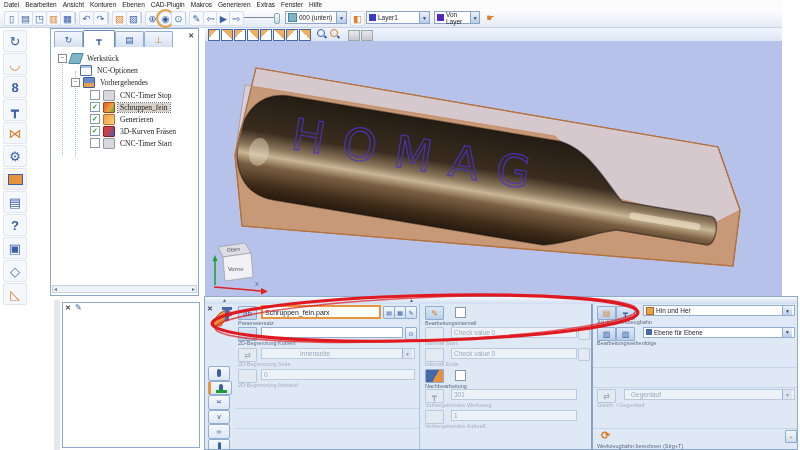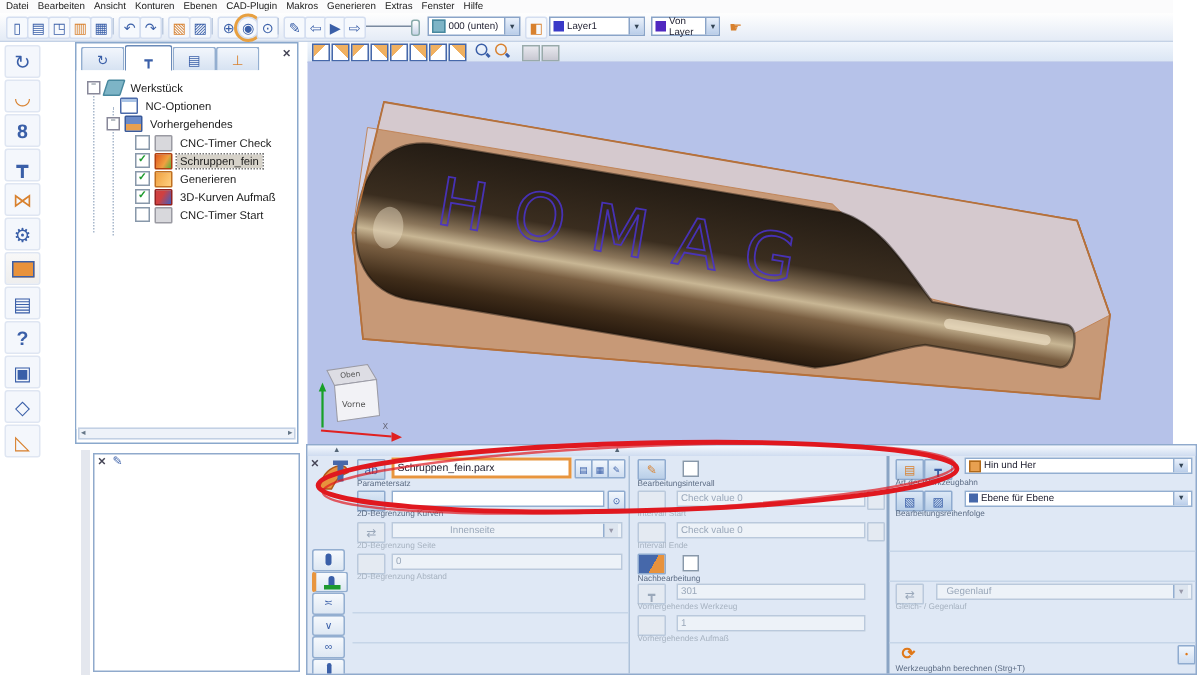--- a/index.html
+++ b/index.html
@@ -35,21 +35,21 @@
   .exp{width:7px;height:7px;border:1px solid #889;background:#fff;font-size:6px;line-height:5px;text-align:center;color:#345;margin-right:3px;flex:none;}
   .tcb{width:8px;height:8px;border:1px solid #8898aa;background:#fff;font-size:7px;line-height:8px;text-align:center;color:#1f9a2f;font-weight:bold;margin-right:3px;flex:none;}
   .mi{width:10px;height:9px;margin-right:3px;flex:none;border-radius:1px;}
   .mi-work{background:#7db4c6;border:1px solid #48889e;transform:skewX(-18deg);}
   .mi-doc{background:#fff;border:1px solid #4a6aaa;box-shadow:inset 0 2px 0 #aac4e6;}
   .mi-tool{background:linear-gradient(180deg,#6a8ac8 55%,#e8a050 55%);border:1px solid #3a5a9a;}
   .mi-timer{background:#d8d8dc;border:1px solid #9a9aa2;}
   .mi-rough{background:linear-gradient(120deg,#e05a20,#f0a040 60%,#58b040);border:1px solid #b04010;}
   .mi-finish{background:linear-gradient(120deg,#f0a040,#ffd080);border:1px solid #c07020;}
   .mi-3d{background:linear-gradient(120deg,#d04040 40%,#4060c0);border:1px solid #902020;}
-  .tlabel{padding:0 2px;}
+  .tlabel{padding:0 2px;font-family:Liberation Serif, serif;}
   .tlabel.sel{background:#d6d2c9;outline:1px dotted #777;}
   .tscroll{position:absolute;left:1px;bottom:2px;width:145px;height:8px;background:#eef2f9;border:1px solid #c2d0e4;box-sizing:border-box;display:flex;align-items:center;justify-content:space-between;font-size:5px;color:#678;}
   .closex{position:absolute;font-size:7px;color:#445;font-weight:bold;}
   
   #viewport{left:205px;top:28px;width:577px;height:268px;}
   #viewtb{position:absolute;left:0;top:0;width:577px;height:13px;background:linear-gradient(#f0f5fc,#dbe6f4);border-bottom:1px solid #c0cfe2;}
   .vcube{position:absolute;top:1px;width:10px;height:10px;border:1px solid #4668aa;background:linear-gradient(135deg,#f0b060 40%,#fff 40%);}
   .vcube.alt{background:linear-gradient(45deg,#fff 55%,#f0b060 55%);}
   .vmag{position:absolute;top:1px;width:10px;height:10px;}
   .vmag i{display:block;width:6px;height:6px;border:1.5px solid #3a5fa8;border-radius:50%;}
@@ -184,36 +184,36 @@
       <span class="tlabel">NC-Optionen</span>
     </div>
     <div class="trow" style="left:20px;top:29px">
       <span class="exp">−</span>
       <span class="mi mi-tool"></span>
       <span class="tlabel">Vorhergehendes</span>
     </div>
     <div class="trow" style="left:39px;top:42px">
       <span class="tcb"></span>
       <span class="mi mi-timer"></span>
-      <span class="tlabel">CNC-Timer Check</span>
+      <span class="tlabel">CNC-Timer Stop</span>
     </div>
     <div class="trow" style="left:39px;top:54px">
       <span class="tcb">✓</span>
       <span class="mi mi-rough"></span>
       <span class="tlabel sel">Schruppen_fein</span>
     </div>
     <div class="trow" style="left:39px;top:66px">
       <span class="tcb">✓</span>
       <span class="mi mi-finish"></span>
       <span class="tlabel">Generieren</span>
     </div>
     <div class="trow" style="left:39px;top:78px">
       <span class="tcb">✓</span>
       <span class="mi mi-3d"></span>
-      <span class="tlabel">3D-Kurven Aufmaß</span>
+      <span class="tlabel">3D-Kurven Fräsen</span>
     </div>
     <div class="trow" style="left:39px;top:90px">
       <span class="tcb"></span>
       <span class="mi mi-timer"></span>
       <span class="tlabel">CNC-Timer Start</span>
     </div>
   </div>
   <div class="tscroll">
     <span>◄</span>
     <span>►</span>

